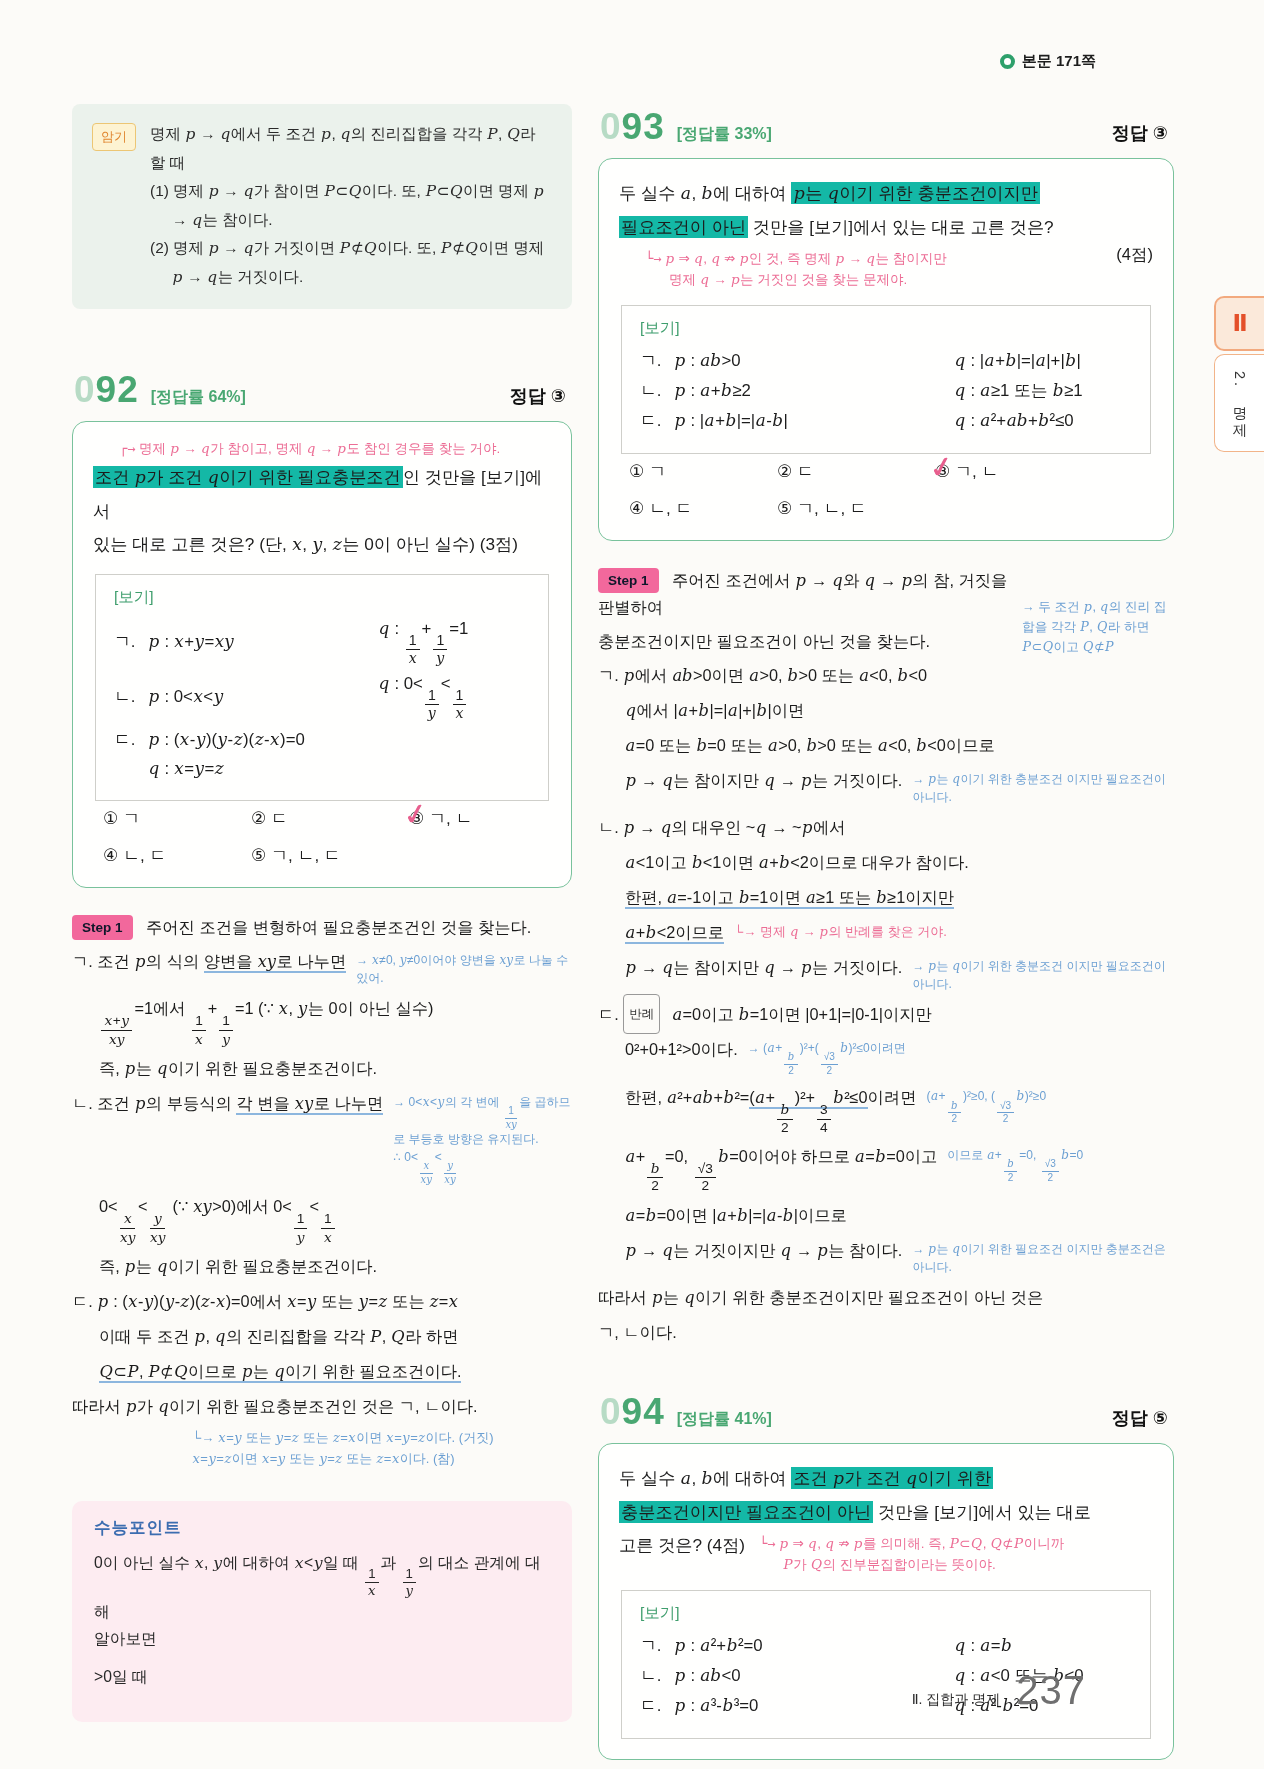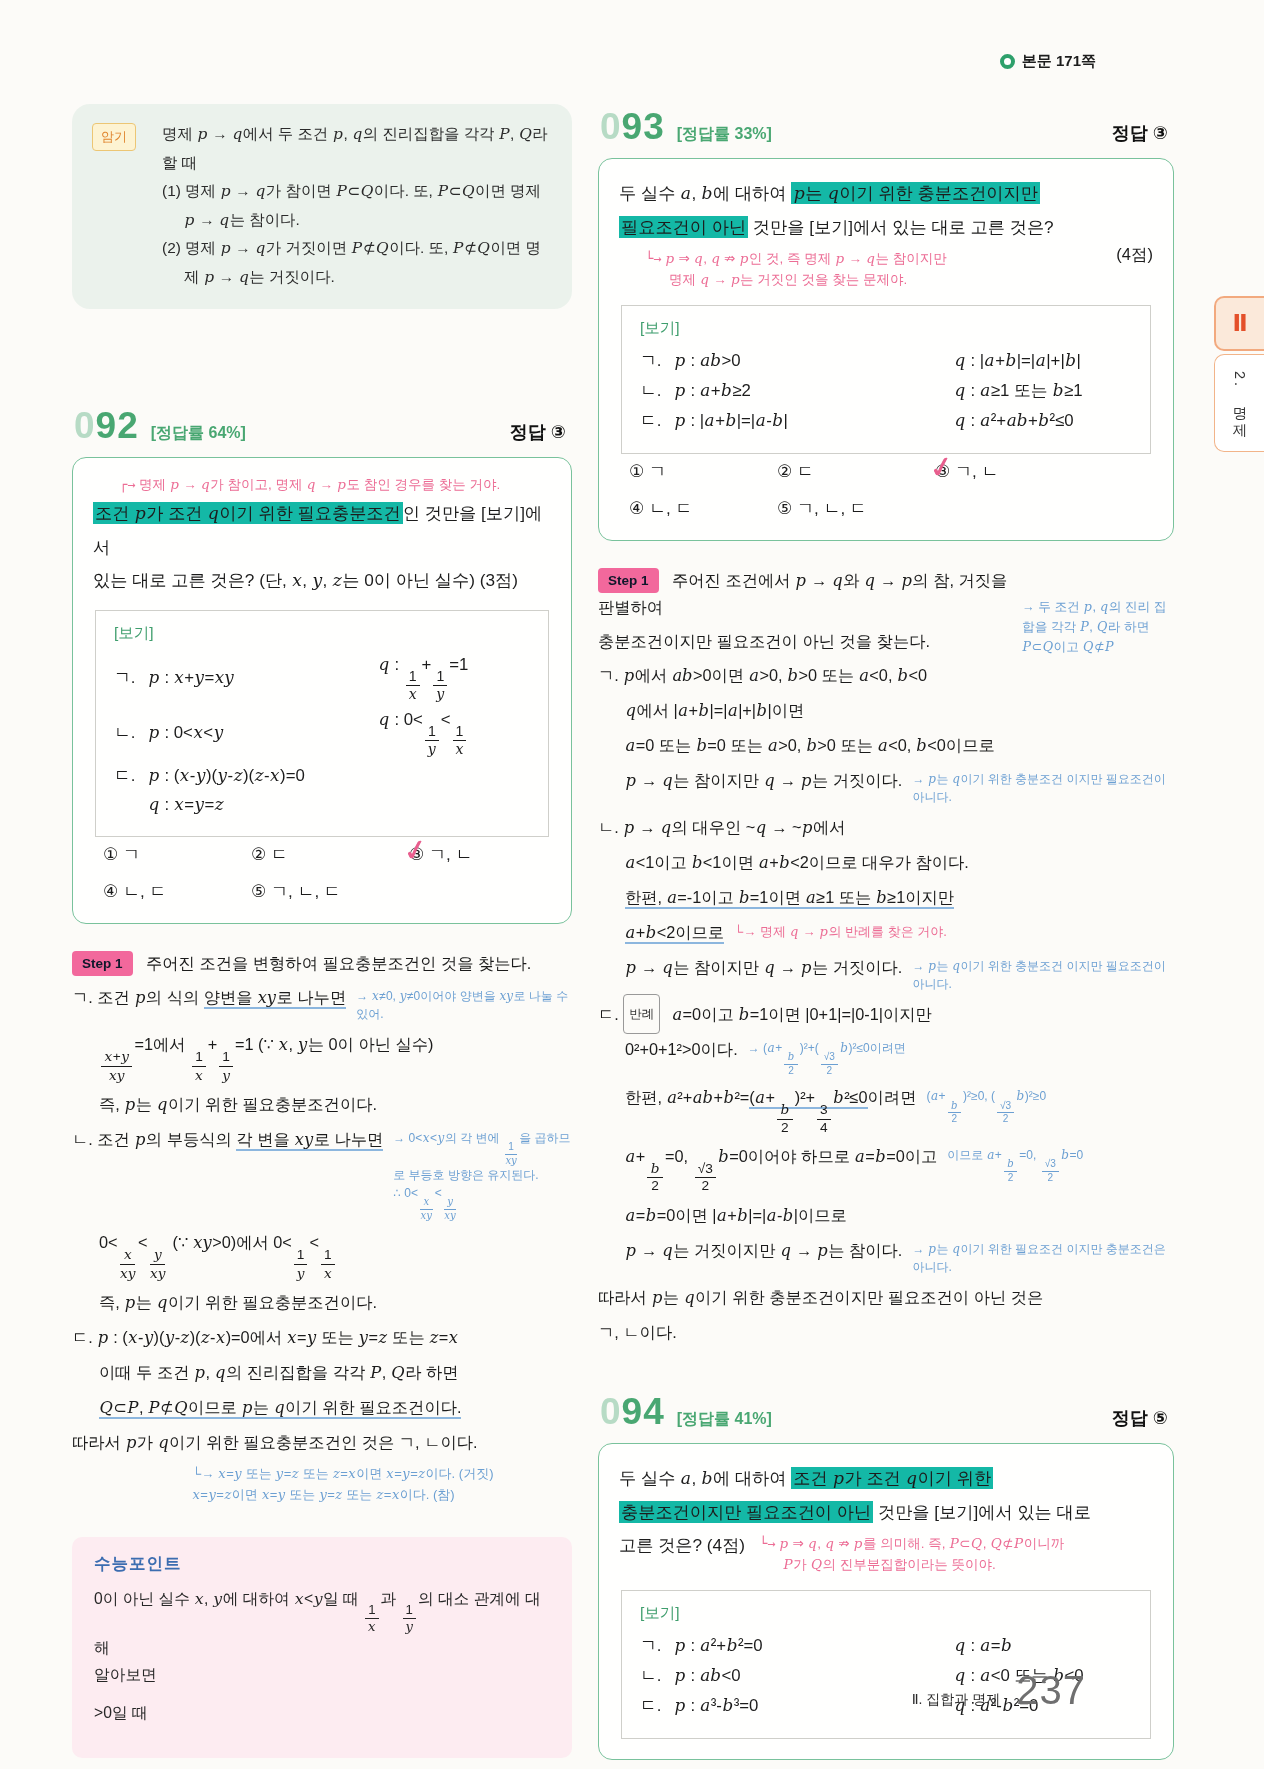--- a/index.html
+++ b/index.html
@@ -7,33 +7,33 @@
         font-family:"Liberation Sans","DejaVu Sans",sans-serif;color:#222;}
   
   .refline{position:absolute;top:52px;right:168px;display:flex;align-items:center;gap:7px;
            font-size:15px;font-weight:bold;color:#1d1d1d;}
   .ref-icon{width:7px;height:7px;border-radius:50%;background:#fff;border:4.5px solid #2ea06b;display:inline-block;}
   
   .col{position:absolute;top:0;}
   .col-left{left:72px;width:500px;top:104px;}
   .col-right{left:598px;width:576px;top:106px;}
   
-  .memo{background:#ebf2ec;border-radius:18px;padding:16px 20px 18px;display:flex;gap:26px;
+  .memo{background:#ebf2ec;border-radius:8px;padding:16px 20px 18px;display:flex;gap:14px;
         font-size:15.4px;line-height:1.85;color:#2a2a2a;}
   .badge-memo{flex:0 0 auto;align-self:flex-start;background:#fdf3d2;border:1px solid #ecc674;
         color:#e0862f;font-size:13px;border-radius:4px;padding:1px 8px;margin-top:3px;}
   .memo-body{flex:1;}
   .memo-item{padding-left:22px;text-indent:-22px;}
   
   .prob-head{display:flex;align-items:baseline;margin:0 0 10px 2px;}
   .pnum{font-size:37px;font-weight:bold;color:#49a772;letter-spacing:1px;}
   .pnum .lead{color:#b7dbc5;}
   .rate{color:#49a772;font-size:16px;font-weight:bold;margin-left:12px;}
   .ans{margin-left:auto;font-size:18px;font-weight:bold;color:#111;margin-right:6px;}
-  .mt092{margin-top:96px;}
+  .mt092{margin-top:60px;}
   .mt094{margin-top:46px;}
   
   .qbox{border:1.6px solid #79c29c;border-radius:14px;padding:12px 20px 16px;background:#fffffe;}
   .pink{color:#ec6d95;}
   .pnote{font-size:13.5px;margin:4px 0 2px 26px;line-height:1.5;}
   .arrow{font-family:"DejaVu Sans Mono",monospace;}
   .qtext{font-size:17.2px;color:#1c1c1c;line-height:1.95;}
   .hl{background:#14b8a6;padding:1px 2px;}
   .q-annot-row{display:flex;align-items:flex-start;}
   .q-annot-row .pts{margin-left:auto;font-size:16.5px;color:#1c1c1c;white-space:nowrap;}

